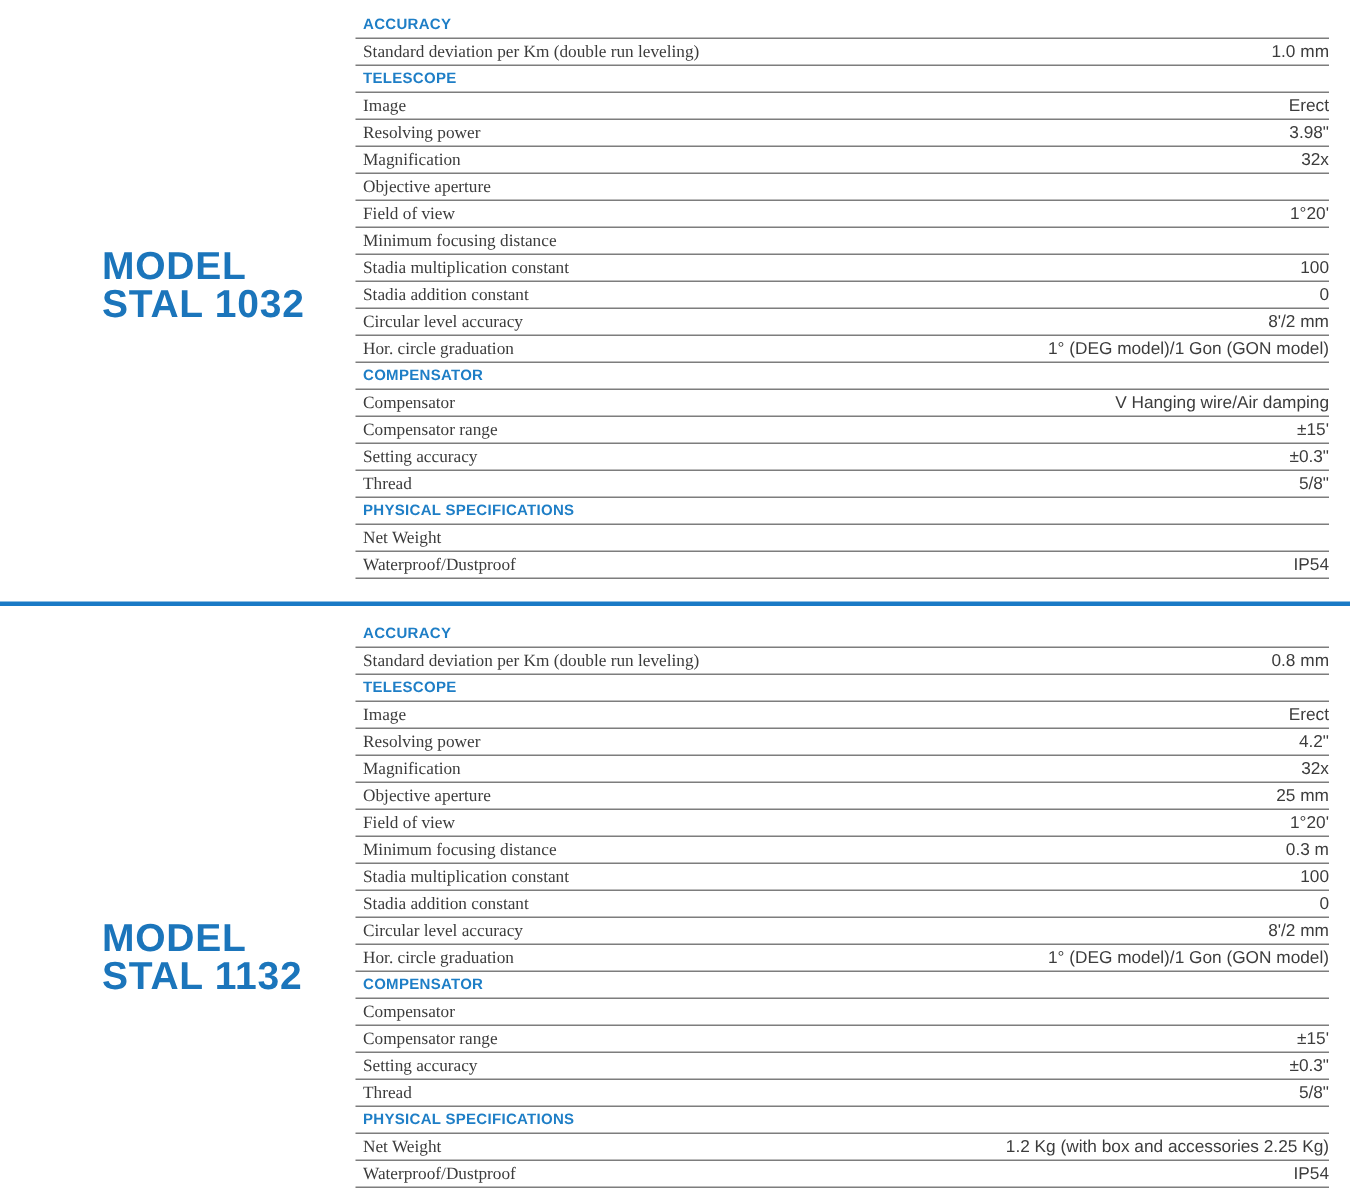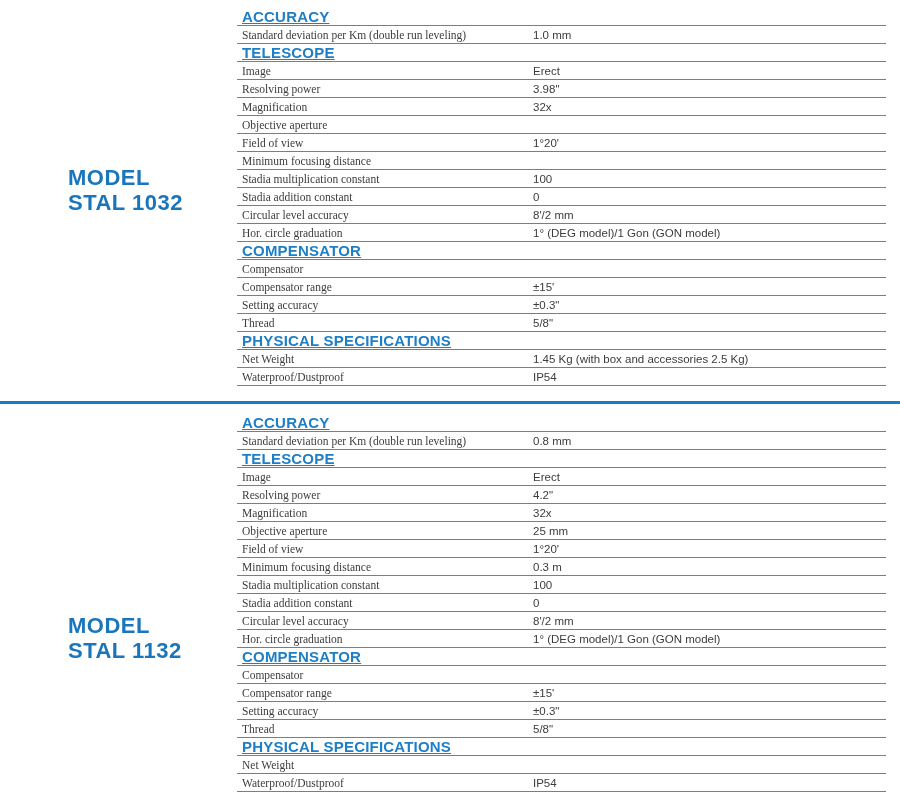--- a/index.html
+++ b/index.html
@@ -10,43 +10,43 @@
   }
   #page{position:relative;width:900px;height:802px;background:#fff;}
 
   .model-section{position:absolute;left:0;width:900px;}
   .model-section.s0{top:8px;}
   .model-section.s1{top:414px;}
 
   .model-label{
     position:absolute;left:68px;
     color:var(--model-blue,#1b75bb);
-    font-weight:bold;font-size:22px;line-height:25px;letter-spacing:0.5px;
+    font-weight:bold;font-size:26px;line-height:25px;letter-spacing:0.5px;
     white-space:nowrap;
   }
   .s0 .model-label{top:157px;}
   .s1 .model-label{top:199px;}
 
   .spec-table{position:absolute;left:237px;top:0;width:649px;}
 
   .group-header{
     height:18px;box-sizing:border-box;
     border-bottom:1.5px solid var(--border-gray,#7d7d7d);
     color:var(--header-blue,#1e7ec6);
-    font-size:15px;font-weight:bold;letter-spacing:0.2px;
-    display:flex;align-items:center;padding-left:5px;text-decoration:underline;
+    font-size:10px;font-weight:bold;letter-spacing:0.2px;
+    display:flex;align-items:center;padding-left:5px;
   }
   .spec-row{
     height:18px;box-sizing:border-box;
     border-bottom:1.5px solid var(--border-gray,#7d7d7d);
     display:flex;align-items:center;
     font-size:11.5px;color:var(--text-dark,#3c3c3c);
   }
   .spec-label{flex:1;padding-left:5px;white-space:nowrap;font-family:Liberation Serif, serif;}
-  .spec-value{width:353px;text-align:left;white-space:nowrap;}
+  .spec-value{width:353px;text-align:right;white-space:nowrap;}
 
   #divider{
     position:absolute;top:401px;left:0;width:900px;height:3px;
     background:var(--divider-blue,#1a7ac6);
   }
 </style>
 </head>
 <body>
 
 <div id="page">
@@ -98,37 +98,37 @@
           <div class="spec-label">Circular level accuracy</div>
           <div class="spec-value">8'/2 mm</div>
         </div>
         <div class="spec-row">
           <div class="spec-label">Hor. circle graduation</div>
           <div class="spec-value">1° (DEG model)/1 Gon (GON model)</div>
         </div>
         <div class="group-header">COMPENSATOR</div>
         <div class="spec-row">
           <div class="spec-label">Compensator</div>
+          <div class="spec-value">V Hanging wire/Air damping</div>
         </div>
         <div class="spec-row">
           <div class="spec-label">Compensator range</div>
           <div class="spec-value">±15'</div>
         </div>
         <div class="spec-row">
           <div class="spec-label">Setting accuracy</div>
           <div class="spec-value">±0.3"</div>
         </div>
         <div class="spec-row">
           <div class="spec-label">Thread</div>
           <div class="spec-value">5/8"</div>
         </div>
         <div class="group-header">PHYSICAL SPECIFICATIONS</div>
         <div class="spec-row">
           <div class="spec-label">Net Weight</div>
-          <div class="spec-value">1.45 Kg (with box and accessories 2.5 Kg)</div>
         </div>
         <div class="spec-row">
           <div class="spec-label">Waterproof/Dustproof</div>
           <div class="spec-value">IP54</div>
         </div>
       </div>
   </section>
 
   <section class="model-section s1">
     <div class="model-label">
@@ -194,20 +194,21 @@
           <div class="spec-label">Setting accuracy</div>
           <div class="spec-value">±0.3"</div>
         </div>
         <div class="spec-row">
           <div class="spec-label">Thread</div>
           <div class="spec-value">5/8"</div>
         </div>
         <div class="group-header">PHYSICAL SPECIFICATIONS</div>
         <div class="spec-row">
           <div class="spec-label">Net Weight</div>
+          <div class="spec-value">1.2 Kg (with box and accessories 2.25 Kg)</div>
         </div>
         <div class="spec-row">
           <div class="spec-label">Waterproof/Dustproof</div>
           <div class="spec-value">IP54</div>
         </div>
       </div>
   </section>
 </div>
 
 </body></html>

